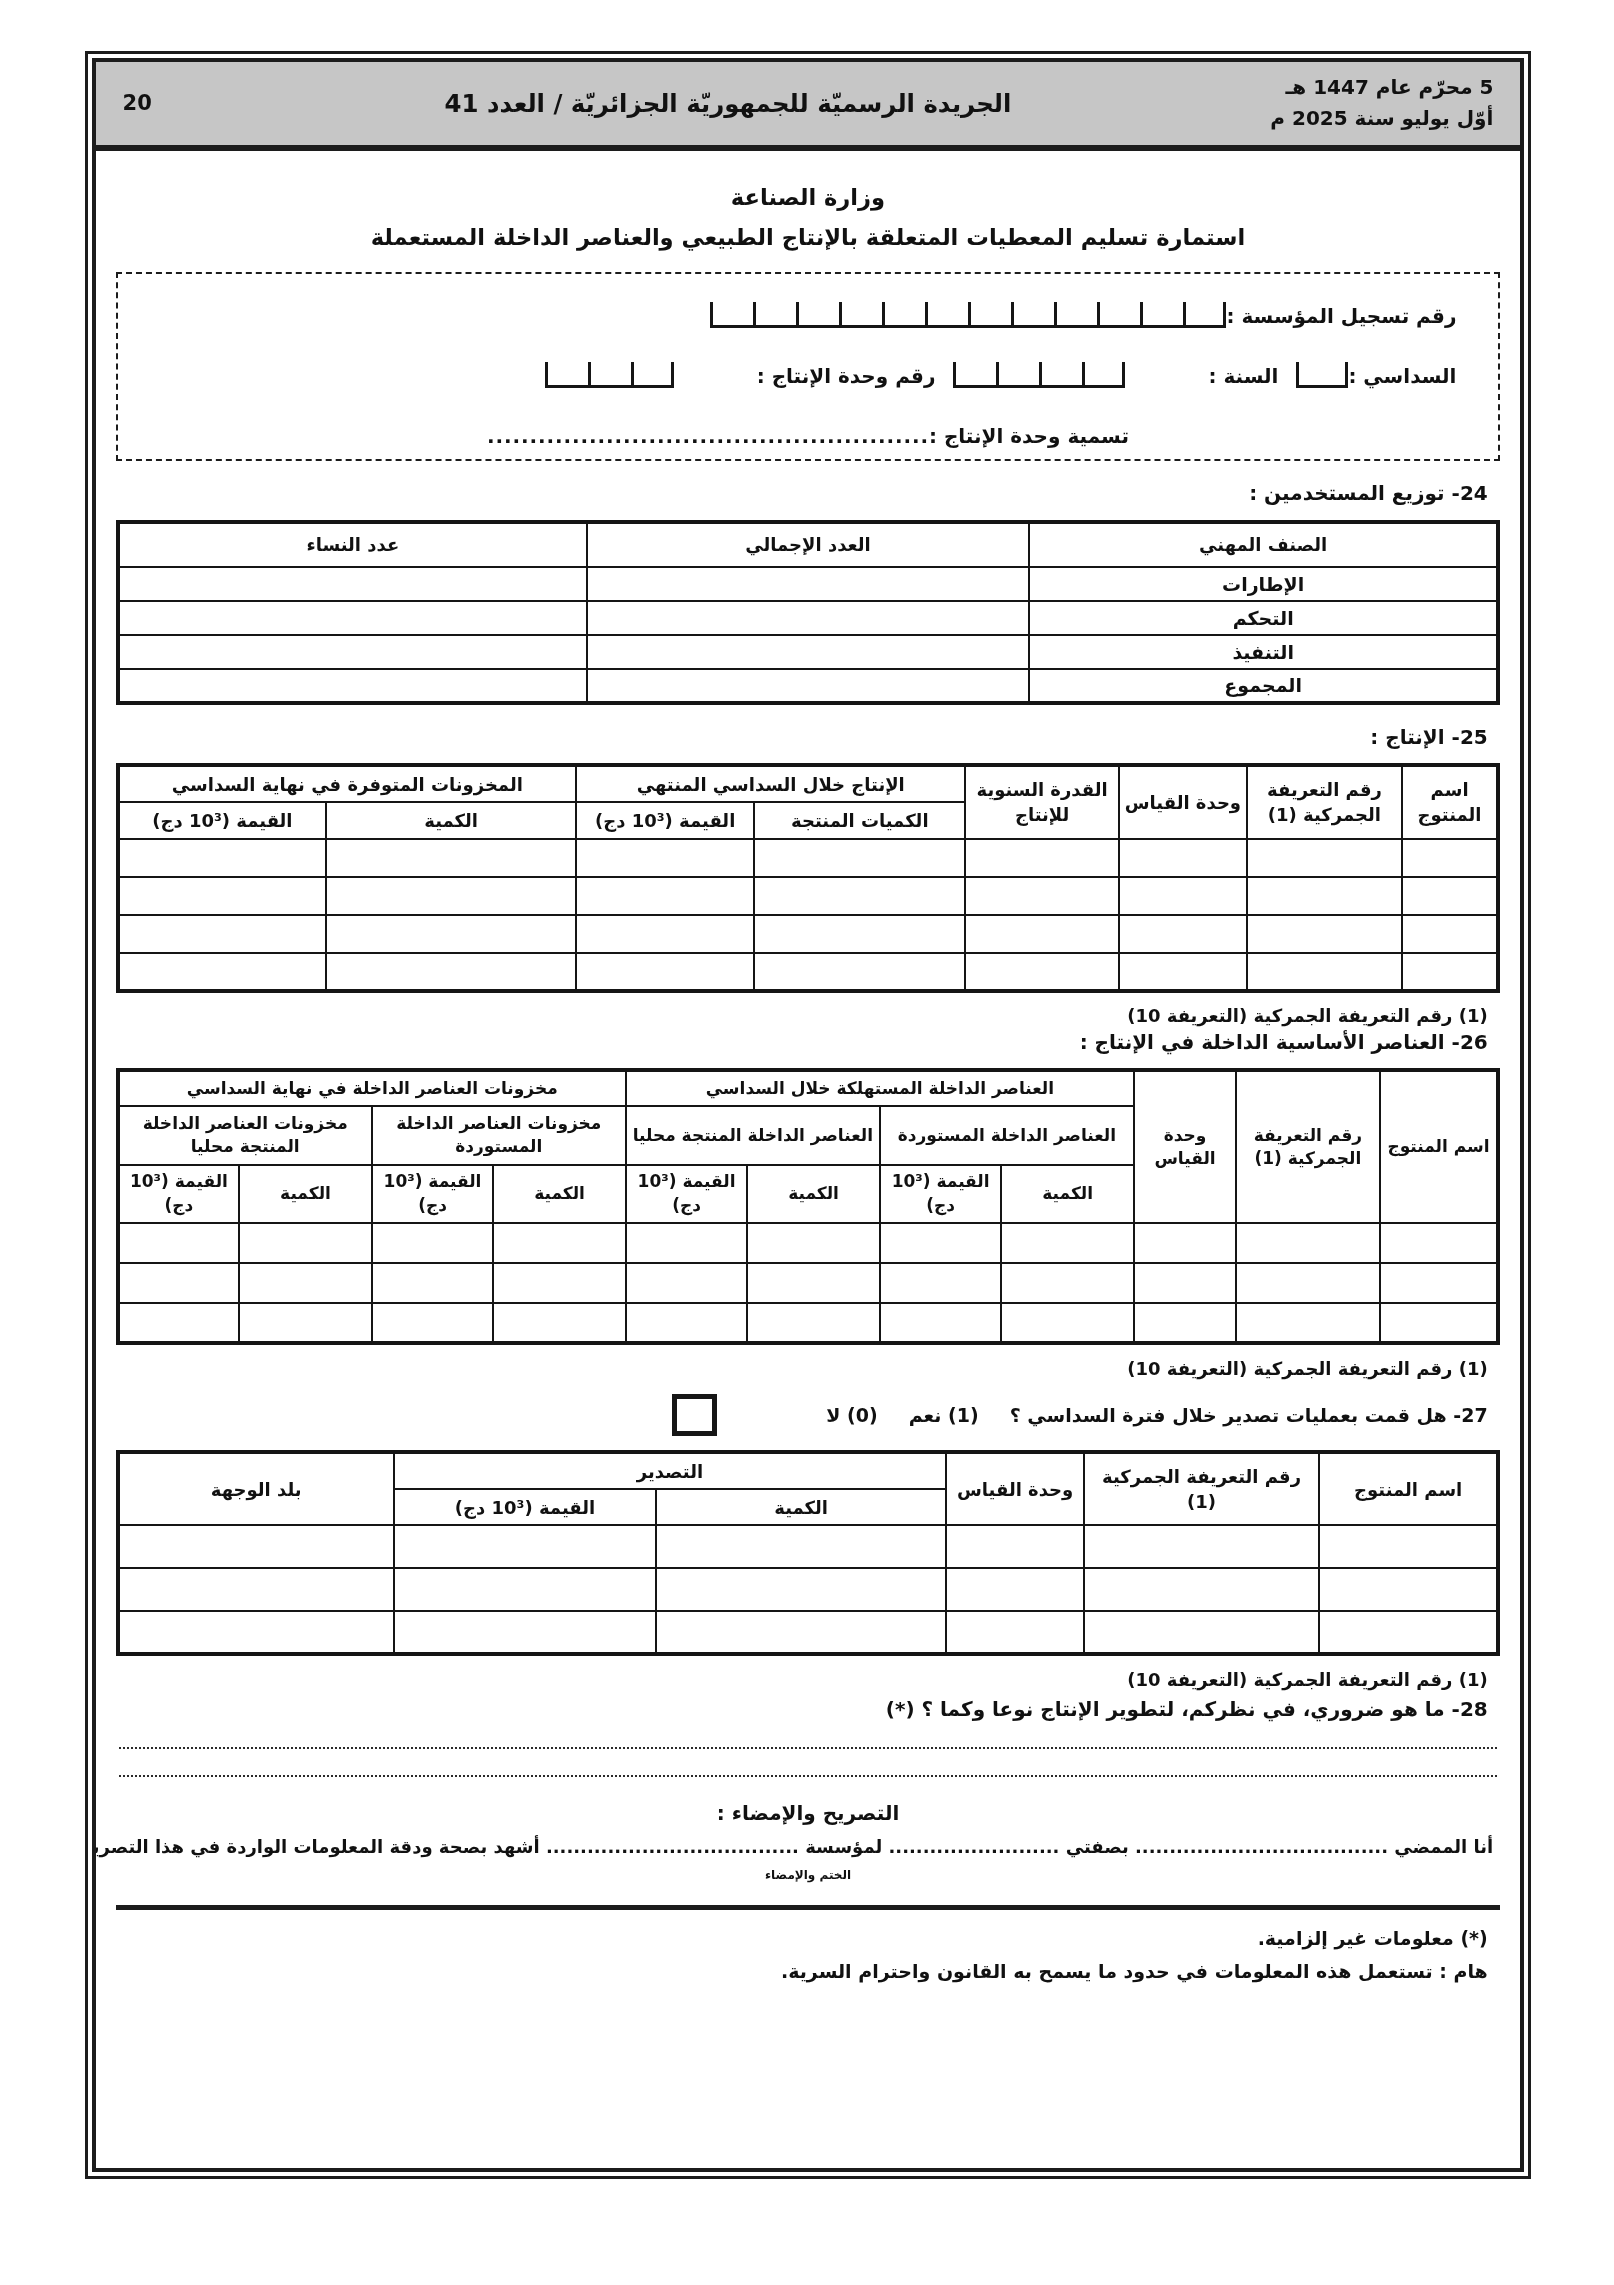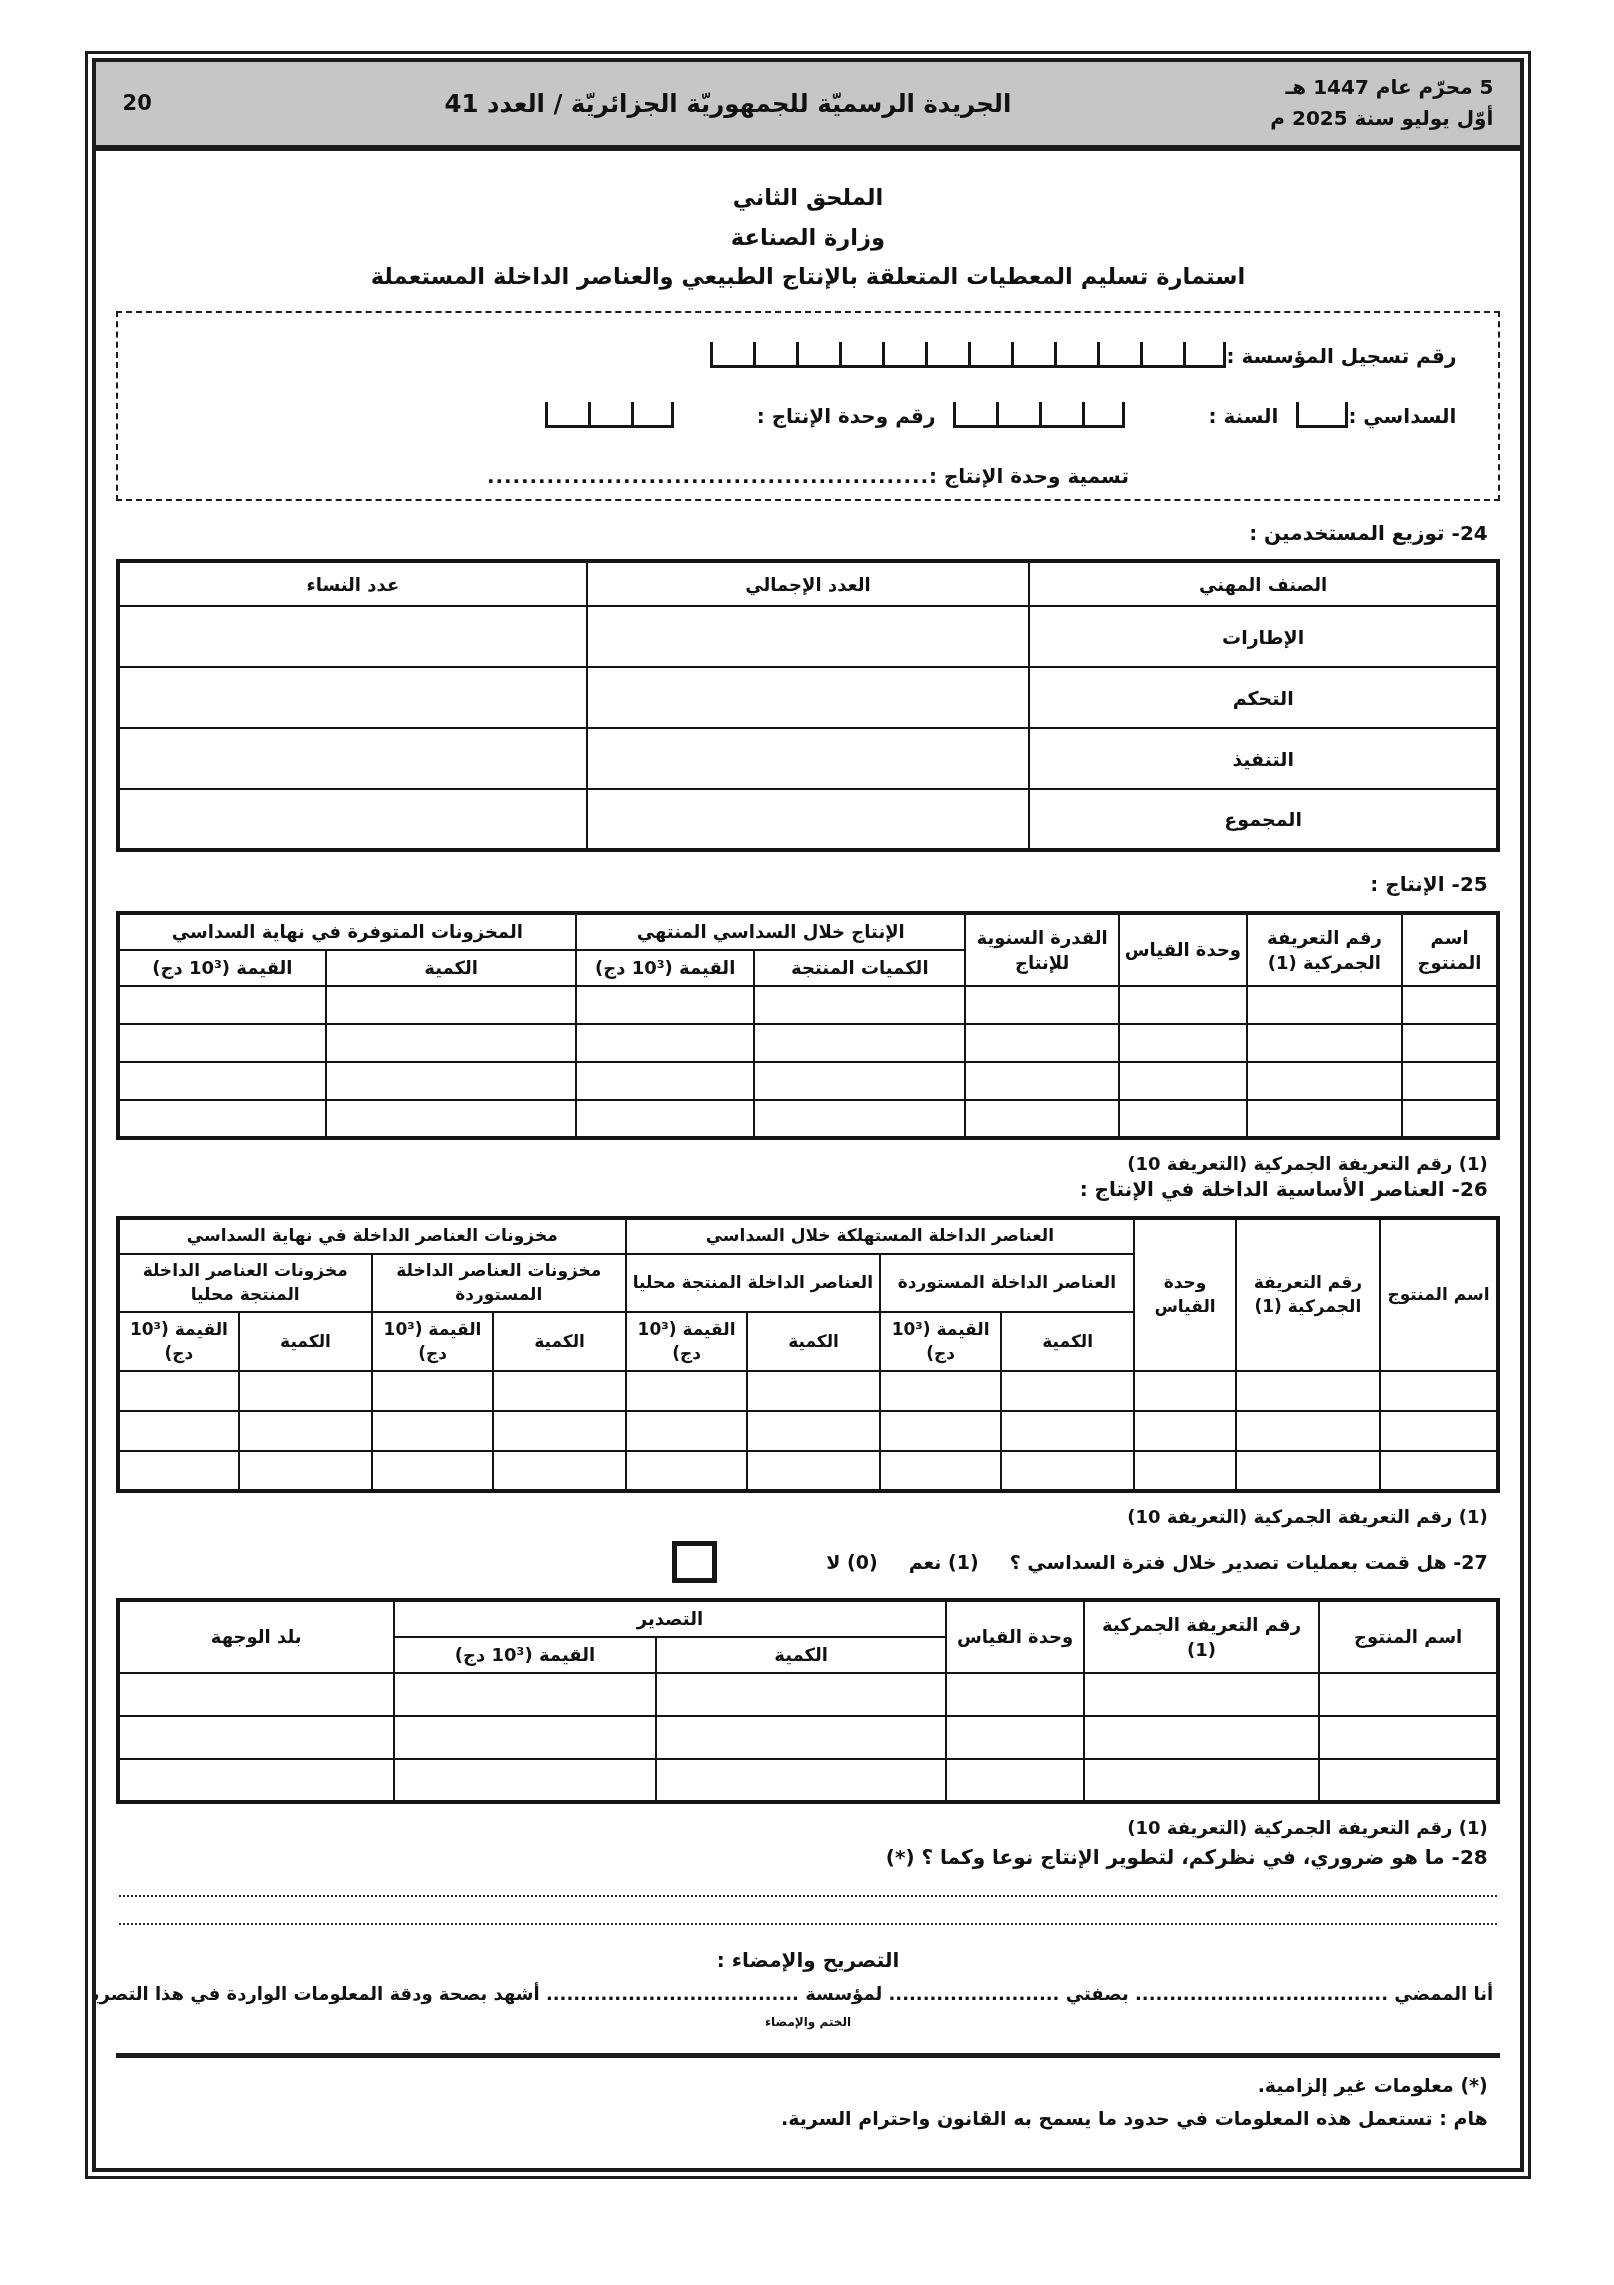--- a/index.html
+++ b/index.html
@@ -75,21 +75,21 @@
     border: 4.5px solid #151515;
     margin-top: 14.5px;
   }
   .form-table th, .form-table td {
     border: 2.7px solid #151515;
     text-align: center; vertical-align: middle;
     font-weight: bold;
     padding: 4.5px 2.7px;
   }
   .form-table th { font-size: 18px; line-height: 1.4; }
-  .t24 td { height: 61px; font-size: 19px; }
+  .t24 td { height: 34px; font-size: 19px; }
   .t24 th { height: 45px; }
   .t25 td { height: 38px; }
   .t26 td { height: 40px; }
   .t27 td { height: 43px; }
   .t26 th { font-size: 17px; }
   
   .q27 { display: flex; align-items: center; margin: 14.5px 12.7px 0; font-size: 19px; }
   .q27 .opt { margin-right: 31px; }
   .checkbox {
     width: 45px; height: 42px;
@@ -122,21 +122,20 @@
         <div>5 محرّم عام 1447 هـ</div>
         <div>أوّل يوليو سنة 2025 م</div>
       </div>
       <div class="masthead-title">الجريدة الرسميّة للجمهوريّة الجزائريّة / العدد 41</div>
       <div class="masthead-page">20</div>
     </div>
 
     <div class="content">
 
       <div class="doc-title">
-        <div>الملحق الثاني</div>
         <div>وزارة الصناعة</div>
         <div>استمارة تسليم المعطيات المتعلقة بالإنتاج الطبيعي والعناصر الداخلة المستعملة</div>
       </div>
 
       <div class="reg-box">
         <div class="reg-row">
           <span class="lbl">رقم تسجيل المؤسسة :</span>
           <span class="comb gap-m">
             <i></i>
               <i></i>

